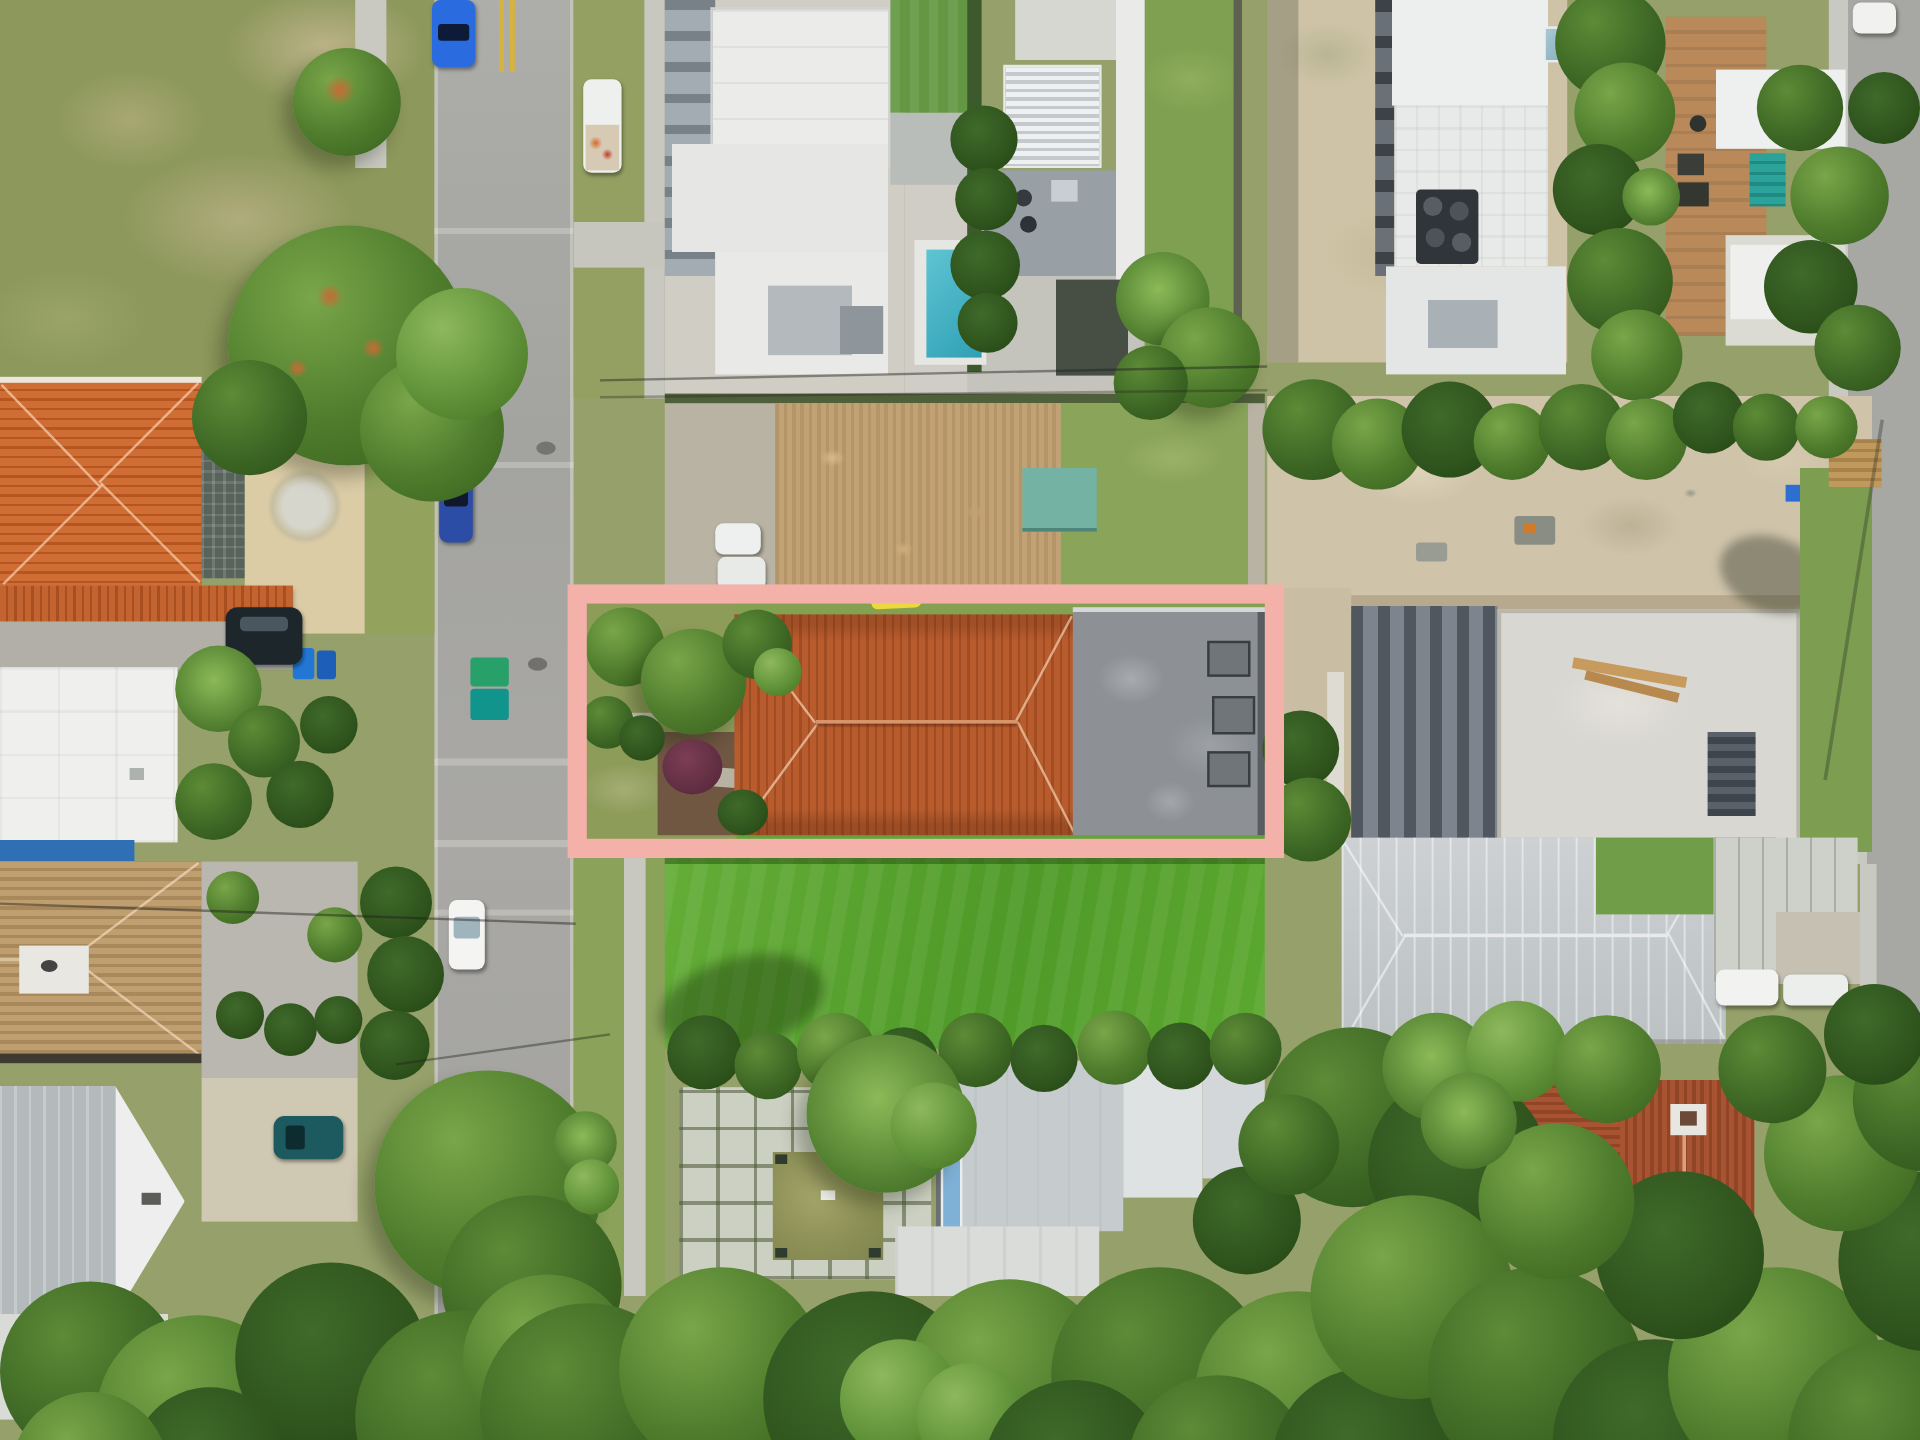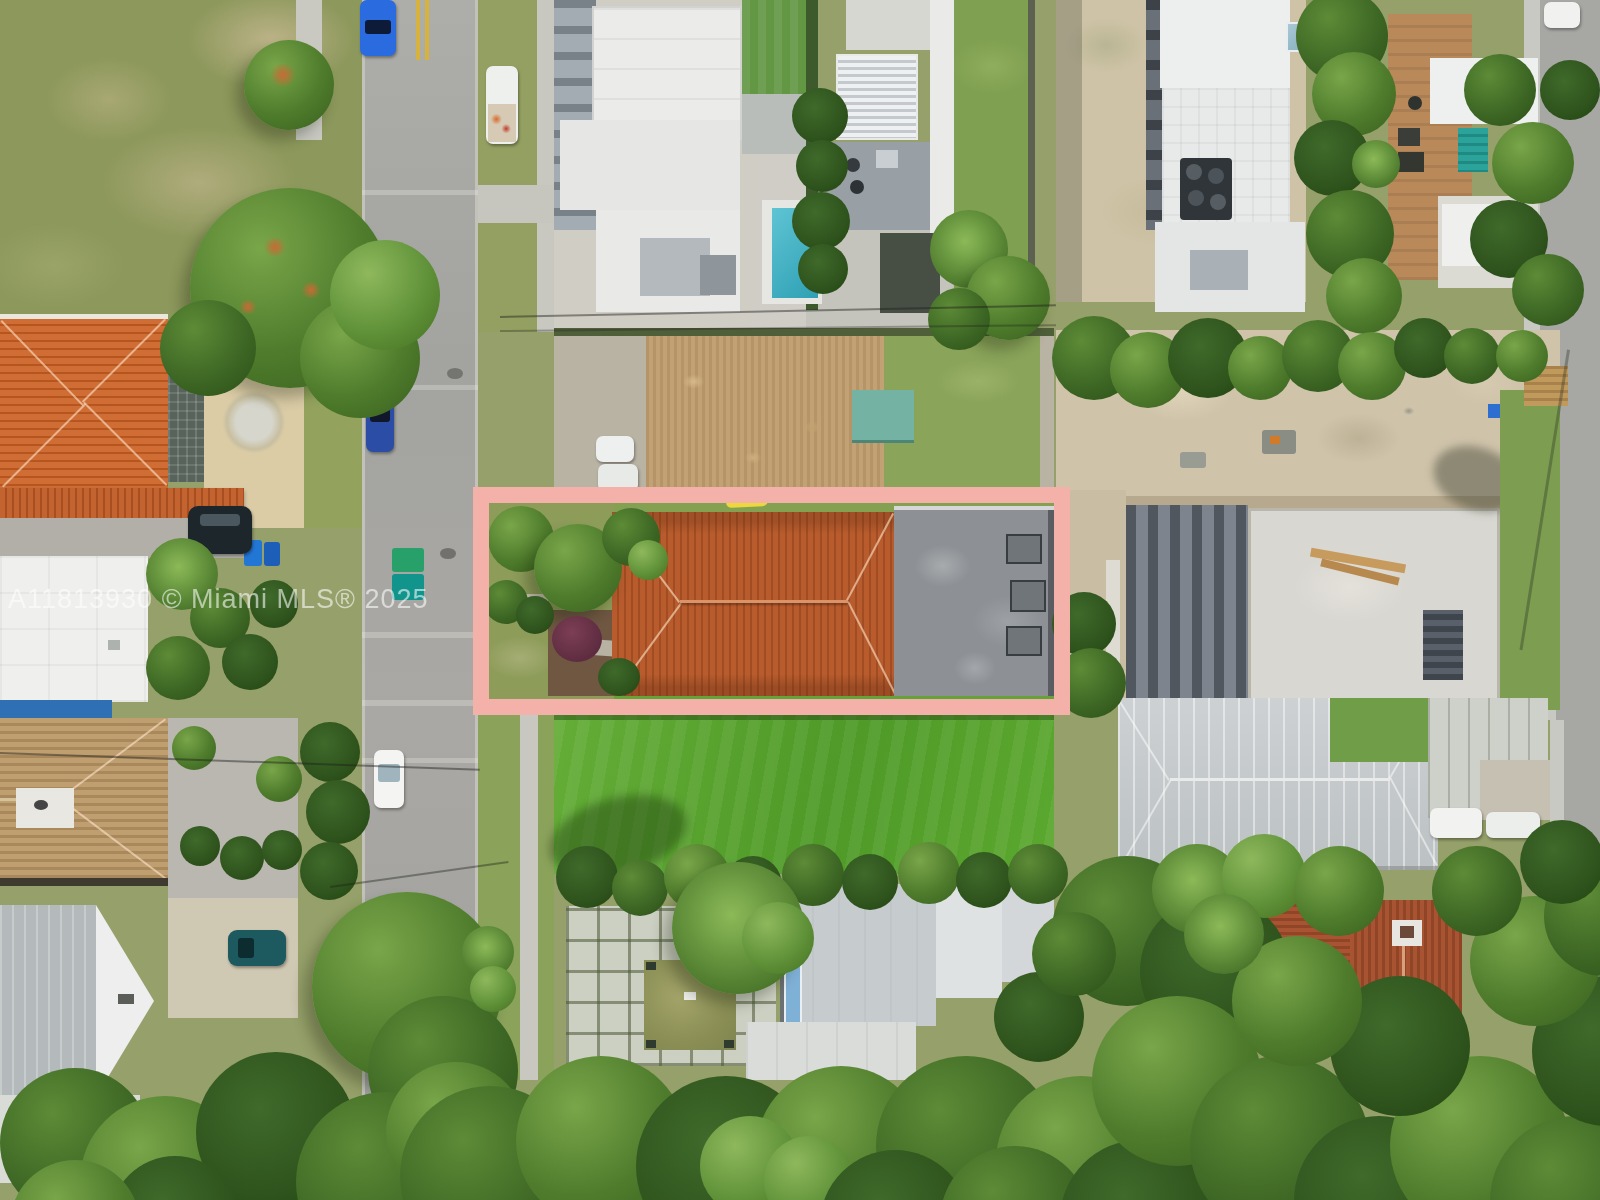--- a/index.html
+++ b/index.html
@@ -369,15 +369,14 @@
     <div class="e" style="left:2px;top:38px;width:28px;height:38px;background:radial-gradient(7px 7px at 30% 40%,#d86a2a,rgba(0,0,0,0) 80%),radial-gradient(6px 6px at 65% 65%,#c23a2a,rgba(0,0,0,0) 80%),#d6cab4;"></div>
   </div>
 
   <div class="wire" style="left:500px;top:316px;width:556px;transform:rotate(-1.2deg);"></div>
   <div class="wire" style="left:500px;top:330px;width:556px;transform:rotate(-0.6deg);background:rgba(30,32,28,.32);"></div>
   <div class="wire" style="left:0;top:752px;width:480px;transform:rotate(2deg);"></div>
   <div class="wire" style="left:330px;top:886px;width:180px;transform:rotate(-8deg);background:rgba(30,32,28,.4);"></div>
   <div class="wire" style="left:1570px;top:350px;width:304px;height:3px;transform:rotate(99deg);background:rgba(40,45,35,.35);"></div>
 
   <div id="hlbox" style="border-color: rgb(243, 177, 169);"></div>
-  <div id="watermark">A11813930 © Miami MLS® 2025</div>
 
 </div>
 
 </body></html>

